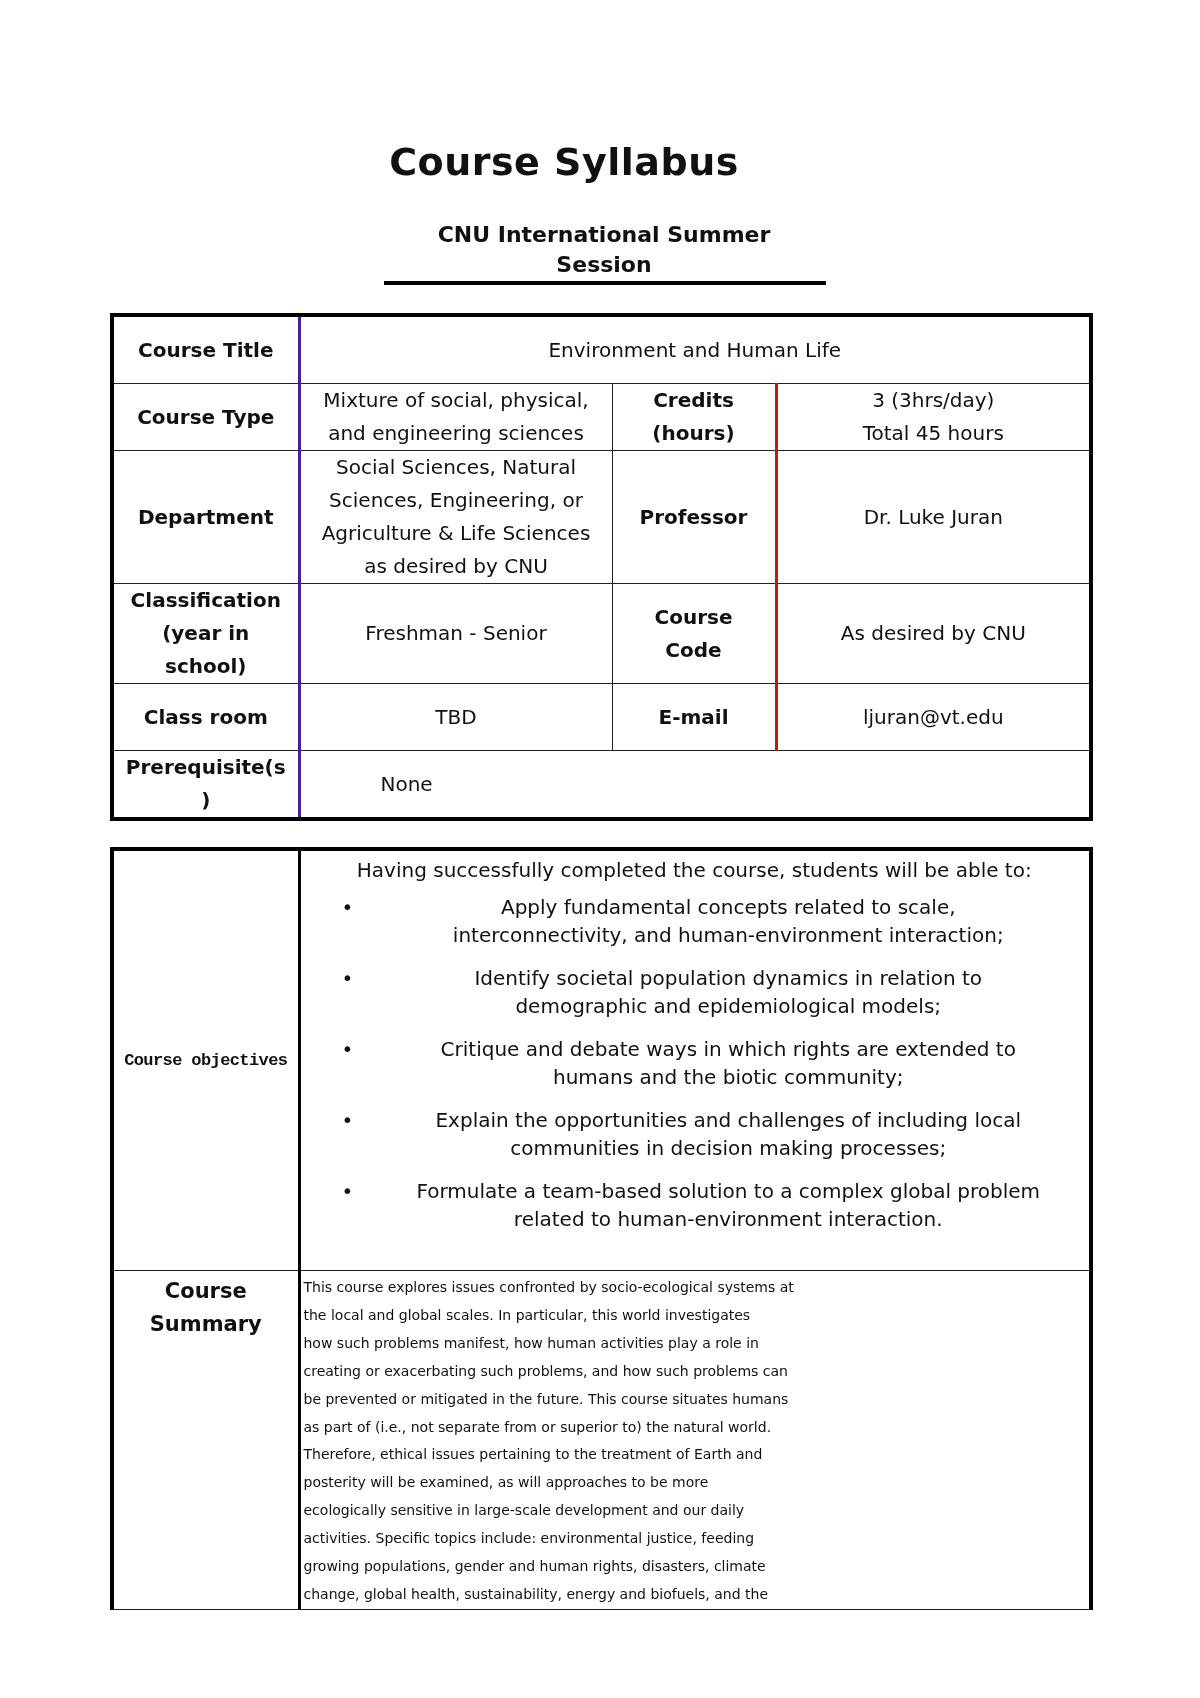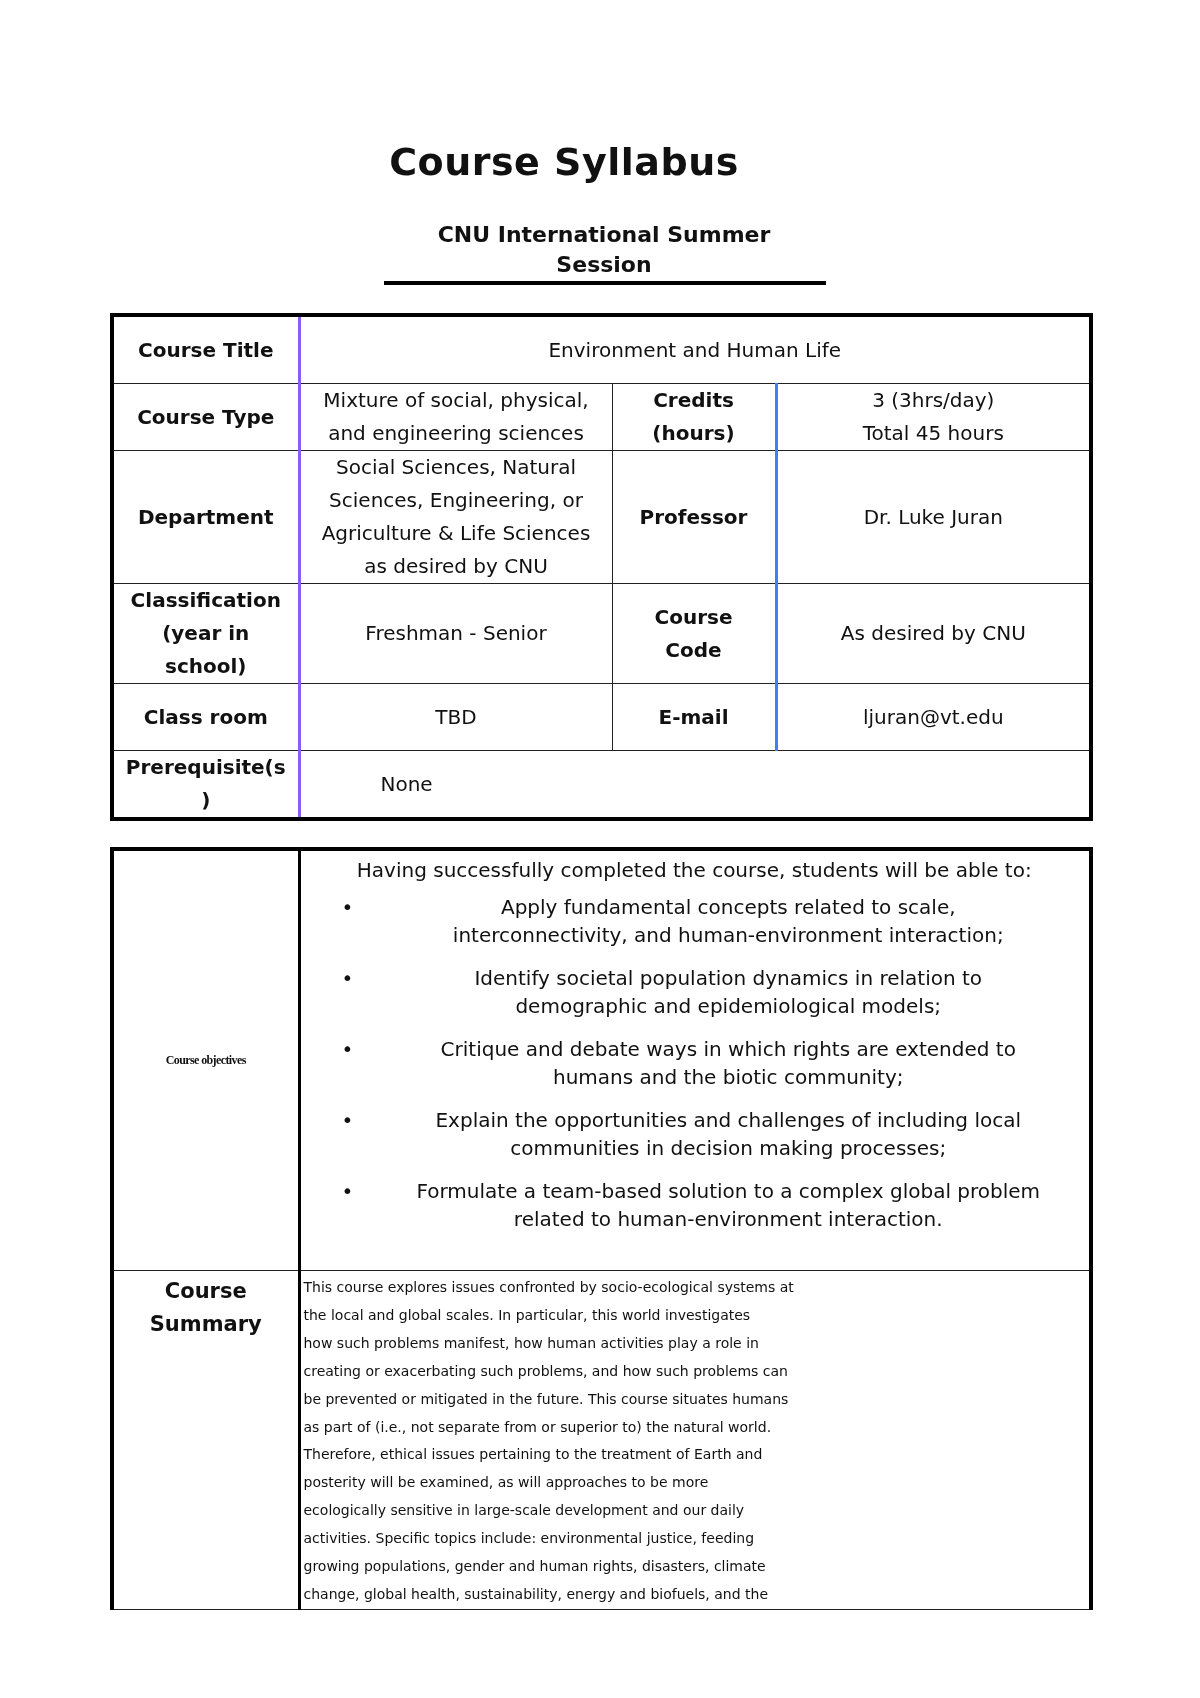--- a/index.html
+++ b/index.html
@@ -8,34 +8,34 @@
     .title { position: absolute; left: 0; width: 1128px; top: 140px; text-align: center;
              font-weight: bold; font-size: 38px; letter-spacing: 0.5px; }
     .subtitle { position: absolute; left: 384px; width: 440px; top: 220px; text-align: center;
                 font-weight: bold; font-size: 22px; line-height: 30px; }
     .underline { position: absolute; left: 384px; width: 442px; top: 281px; height: 4px; background: #000; }
 
     table { border-collapse: collapse; position: absolute; table-layout: fixed; }
     td { border: 1.5px solid #222; font-size: 20px; line-height: 33px; text-align: center; vertical-align: middle; padding: 0 2px; }
     .info { left: 110px; top: 313px; width: 979px; border: 4px solid #000; }
     .info td.lbl, .info td.lbl2 { font-weight: bold; }
-    .info td.lbl { border-right: 3px solid #8b5cf6; }
-    .info td.lbl2 { border-right: 3px solid #3b82f6; }
+    .info td.lbl { border-right: 3px solid #4c1d95; }
+    .info td.lbl2 { border-right: 3px solid #b91c1c; }
     .info tr.r-title td { height: 66px; }
     .info tr.r-type td { height: 66px; }
     .info tr.r-dept td { height: 132px; }
     .info tr.r-class td { height: 98px; }
     .info tr.r-room td { height: 66px; }
     .info tr.r-prereq td { height: 66px; }
     .prereq-val { text-align: left !important; padding-left: 80px !important; }
 
     .detail { left: 110px; top: 847px; width: 979px; border: 4px solid #000; border-bottom: none; }
     .detail td { vertical-align: top; }
     .detail td.lbl { border-right: 3px solid #000; }
-    .obj-label { font-family: Liberation Serif, serif; font-weight: bold; font-size: 12px; vertical-align: middle !important; letter-spacing: -0.6px; }
+    .obj-label { font-family: Liberation Mono, monospace; font-weight: bold; font-size: 17px; vertical-align: middle !important; letter-spacing: -0.6px; }
     .obj-cell { text-align: center; padding: 6px 4px 22px 3px; }
     .obj-intro { font-size: 20px; line-height: 26px; margin: 0 0 10px 0; }
     ul.obj-list { list-style: none; margin: 0; padding: 0; }
     ul.obj-list li { position: relative; padding-left: 76px; font-size: 20px; line-height: 28px; margin-bottom: 15px; padding-right: 8px; }
     ul.obj-list li .bullet { position: absolute; left: 38px; top: 0; font-size: 20px; }
     .sum-label { font-weight: bold; font-size: 21px; line-height: 33px; padding-top: 4px !important; }
     .sum-cell { text-align: left; font-size: 14px; line-height: 27.9px; padding: 3px 2px 0 3px; height: 330px; }
   </style>
 </head>
 <body>

